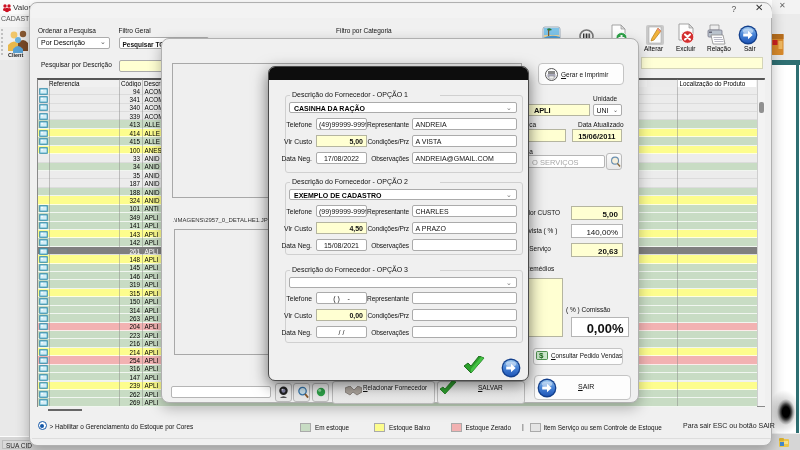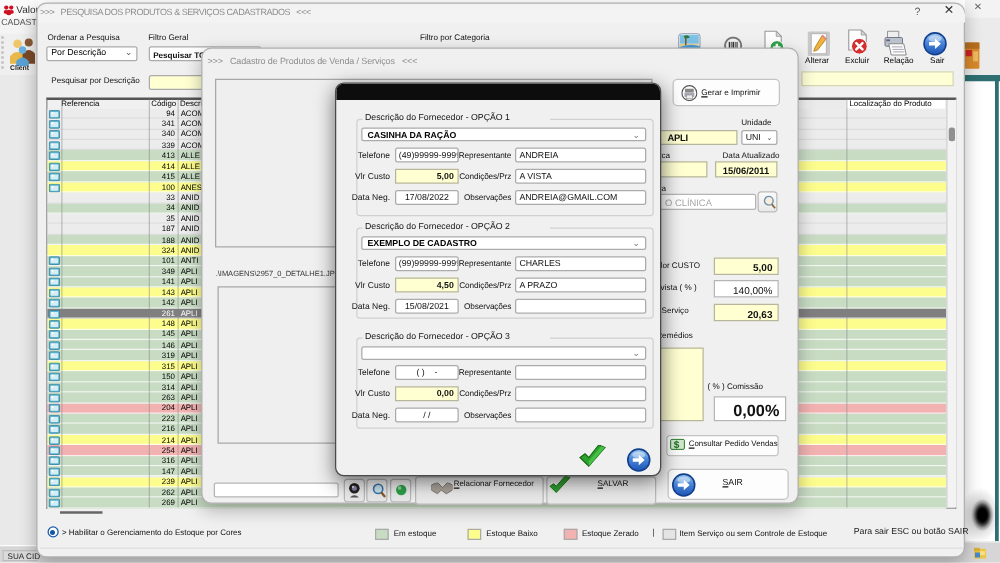--- a/index.html
+++ b/index.html
@@ -47,21 +47,20 @@
 <div class="abs" style="left:762px;top:382px;width:38px;height:56px;background:radial-gradient(ellipse 9px 13px at 24px 30px, #000 0%, #000 40%, rgba(20,20,20,0.8) 58%, rgba(40,40,40,0.35) 78%, rgba(0,0,0,0) 100%), radial-gradient(ellipse 16px 22px at 22px 30px, rgba(0,0,0,0.35) 0%, rgba(0,0,0,0.12) 60%, rgba(0,0,0,0) 100%);"></div>
 <div class="abs" style="left:772px;top:433px;width:28px;height:17px;background:#d6d6d6;border-top:1px solid #efefef;"></div>
 <svg class="abs" style="left:779px;top:438px" width="10" height="9" viewBox="0 0 10 9">
 <rect x="0" y="1" width="10" height="8" rx="1" fill="#ecc64a"></rect>
     <rect x="0" y="0" width="5" height="3" rx="1" fill="#d9b02f"></rect>
 <rect x="1" y="4" width="4" height="4" fill="#4488cc"></rect>
     <rect x="5" y="3" width="4" height="3" fill="#f6e08a"></rect>
   </svg>
 <div class="win" style="left:29px;top:2px;width:743px;height:444px;">
 <div class="abs" style="left:1px;top:0.5px;width:741px;height:14.5px;background:#f3f3f3;border-radius:8px 8px 0 0;"></div>
-<div class="abs" style="left:2px;top:1.5px;width:300px;height:10px;font-size:7.2px;color:#8d8d8d;letter-spacing:-0.35px;">&gt;&gt;&gt;&nbsp;&nbsp; PESQUISA DOS PRODUTOS &amp; SERVIÇOS CADASTRADOS &nbsp;&nbsp;&lt;&lt;&lt;</div>
 <div class="abs" style="left:701.5px;top:1px;width:10px;height:10px;font-size:8.5px;color:#555;">?</div>
 <div class="abs" style="left:725px;top:-1px;width:12px;height:12px;font-size:10px;color:#333;">✕</div>
 <div class="abs" style="left:8px;top:23.5px;width:70px;height:7px;">Ordenar a Pesquisa</div>
 <div class="abs" style="left:88.5px;top:23.5px;width:50px;height:7px;">Filtro Geral</div>
 <div class="abs" style="left:306px;top:23.5px;width:70px;height:7px;">Filtro por Categoria</div>
 <div class="abs" style="left:7px;top:34px;width:72.5px;height:11.5px;background:#fff;border:1px solid #ababab;border-radius:2px;"></div>
 <div class="abs" style="left:11px;top:36px;width:55px;height:8px;font-size:7px;color:#000;">Por Descrição</div>
 <div class="abs" style="left:70px;top:35px;width:8px;height:8px;font-size:7px;color:#555;">⌄</div>
 <div class="abs" style="left:88.5px;top:34px;width:90px;height:11.5px;background:#fff;border:1px solid #ababab;border-radius:2px;font-size:6.5px;font-weight:bold;padding:2.5px 0 0 3px;">Pesquisar TODOS</div>
 <div class="abs" style="left:11px;top:58px;width:80px;height:8px;">Pesquisar por Descrição</div>
@@ -531,21 +530,20 @@
 <div class="abs" style="left:359px;top:420.5px;width:60px;height:8px;font-size:6.4px;color:#111;">Estoque Baixo</div>
 <div class="abs" style="left:421px;top:420px;width:10.5px;height:8.5px;background:#f2b2b2;border:1px solid #aaa;"></div>
 <div class="abs" style="left:435.5px;top:420.5px;width:60px;height:8px;font-size:6.4px;color:#111;">Estoque Zerado</div>
 <div class="abs" style="left:492px;top:419.5px;width:4px;height:9px;font-size:7px;color:#333;">|</div>
 <div class="abs" style="left:500px;top:420px;width:10.5px;height:8.5px;background:#e4e4e4;border:1px solid #aaa;"></div>
 <div class="abs" style="left:513.5px;top:420.5px;width:140px;height:8px;font-size:6.4px;color:#111;">Item Serviço ou sem Controle de Estoque</div>
 <div class="abs" style="left:653px;top:418.5px;width:95px;height:9px;font-size:7px;color:#222;">Para sair ESC ou botão SAIR</div>
 <div class="abs" style="left:2px;top:434.5px;width:739px;height:0.5px;border-top:1px solid #ddd;"></div>
 </div>
 <div class="win" style="left:161px;top:38px;width:478px;height:365px;">
-<div class="abs" style="left:4px;top:4.5px;width:330px;height:9px;font-size:7.2px;color:#8d8d8d;letter-spacing:-0.1px;">&gt;&gt;&gt;&nbsp;&nbsp; Cadastro de Produtos de Venda / Serviços &nbsp;&nbsp;&lt;&lt;&lt;</div>
 <div class="abs" style="left:9.5px;top:24px;width:350px;height:135px;border:1px solid #a8a8a8;background:#efefef;"></div>
 <div class="abs" style="left:10.5px;top:177.5px;width:230px;height:7px;font-size:6px;color:#333;">.\IMAGENS\2957_0_DETALHE1.JPG</div>
 <div class="abs" style="left:12px;top:190px;width:347px;height:126px;border:1px solid #a8a8a8;background:#efefef;"></div>
 <div class="abs" style="left:9px;top:347px;width:100px;height:12px;background:#fff;border:1px solid #b5b5b5;border-radius:2px;"></div>
 <div class="abs" style="left:112.5px;top:344px;width:17px;height:18.5px;background:linear-gradient(#fbfbfb,#e8e8e8);border:1px solid #bbb;border-radius:3px;"></div>
 <svg class="abs" style="left:116px;top:347px" width="11" height="13" viewBox="0 0 12 14">
       <circle cx="6" cy="5" r="4.6" fill="#222"></circle>
       <circle cx="6" cy="5" r="2.2" fill="#88a"></circle>
       <circle cx="4.8" cy="3.8" r="1" fill="#dde"></circle>
       <path d="M2,13 q4,-4 8,0 z" fill="#555"></path>
@@ -596,21 +594,21 @@
 <div class="abs" style="left:431px;top:55.5px;width:30px;height:7px;font-size:6.5px;color:#111;">Unidade</div>
 <div class="abs" style="left:430.5px;top:65px;width:29px;height:11.5px;background:#fff;border:1px solid #ababab;border-radius:2px;font-size:7px;padding:1.5px 0 0 3px;">UNI</div>
 <div class="abs" style="left:451px;top:66.5px;width:8px;height:8px;font-size:6px;color:#555;">⌄</div>
 <div class="abs" style="left:344px;top:64.5px;width:83.5px;height:12px;background:#ffffd2;border:1px solid #b5b5a0;"></div>
 <div class="abs" style="left:372px;top:66.5px;width:55px;height:9px;font-size:7.5px;font-weight:bold;color:#111;letter-spacing:-0.2px;">APLI</div>
 <div class="abs" style="left:356px;top:81.5px;width:25px;height:7px;font-size:6.5px;color:#111;">Marca</div>
 <div class="abs" style="left:344px;top:90px;width:60px;height:12.5px;background:#ffffd2;border:1px solid #b5b5a0;"></div>
 <div class="abs" style="left:416px;top:81.5px;width:55px;height:7px;font-size:6.5px;color:#111;">Data Atualizado</div>
 <div class="abs" style="left:410px;top:90px;width:49.5px;height:12.5px;background:#ffffd2;border:1px solid #b5b5a0;text-align:center;font-size:7.5px;font-weight:bold;padding-top:2px;">15/06/2011</div>
 <div class="abs" style="left:364px;top:108.5px;width:12px;height:7px;font-size:6.5px;color:#111;">ca</div>
-<div class="abs" style="left:344px;top:115.5px;width:99px;height:13px;background:#fff;border:1px solid #b5b5b5;border-radius:2px;font-size:7.5px;color:#a8a8a8;padding:2.5px 0 0 25px;">O CLÍNICA</div>
+<div class="abs" style="left:344px;top:115.5px;width:99px;height:13px;background:#fff;border:1px solid #b5b5b5;border-radius:2px;font-size:7.5px;color:#a8a8a8;padding:2.5px 0 0 25px;">O SERVIÇOS</div>
 <div class="abs" style="left:443.5px;top:113.5px;width:16px;height:17px;background:linear-gradient(#fbfbfb,#e8e8e8);border:1px solid #bbb;border-radius:3px;"></div>
 <svg class="abs" style="left:448px;top:117px" width="11" height="12" viewBox="0 0 12 13">
       <circle cx="5.5" cy="5" r="3.8" fill="#f6eeda" stroke="#6a90b0" stroke-width="1.2"></circle>
       <line x1="8" y1="8" x2="11" y2="11.5" stroke="#8a6a3a" stroke-width="1.6"></line>
     </svg>
 <div class="abs" style="left:359px;top:169.5px;width:48px;height:7px;font-size:6.5px;color:#111;">Valor CUSTO</div>
 <div class="abs" style="left:409px;top:166.5px;width:52px;height:14.5px;background:#ffffd2;border:1px solid #b5b5a0;text-align:right;font-size:8px;font-weight:bold;padding:3px 4px 0 0;">5,00</div>
 <div class="abs" style="left:355px;top:188px;width:48px;height:7px;font-size:6.5px;color:#111;">ro Avista ( % )</div>
 <div class="abs" style="left:409px;top:184.5px;width:52px;height:14.5px;background:#fff;border:1px solid #b5b5b5;text-align:right;font-size:8px;padding:3px 4px 0 0;">140,00%</div>
 <div class="abs" style="left:355px;top:206px;width:55px;height:7px;font-size:6.5px;color:#111;">ço / Serviço</div>

